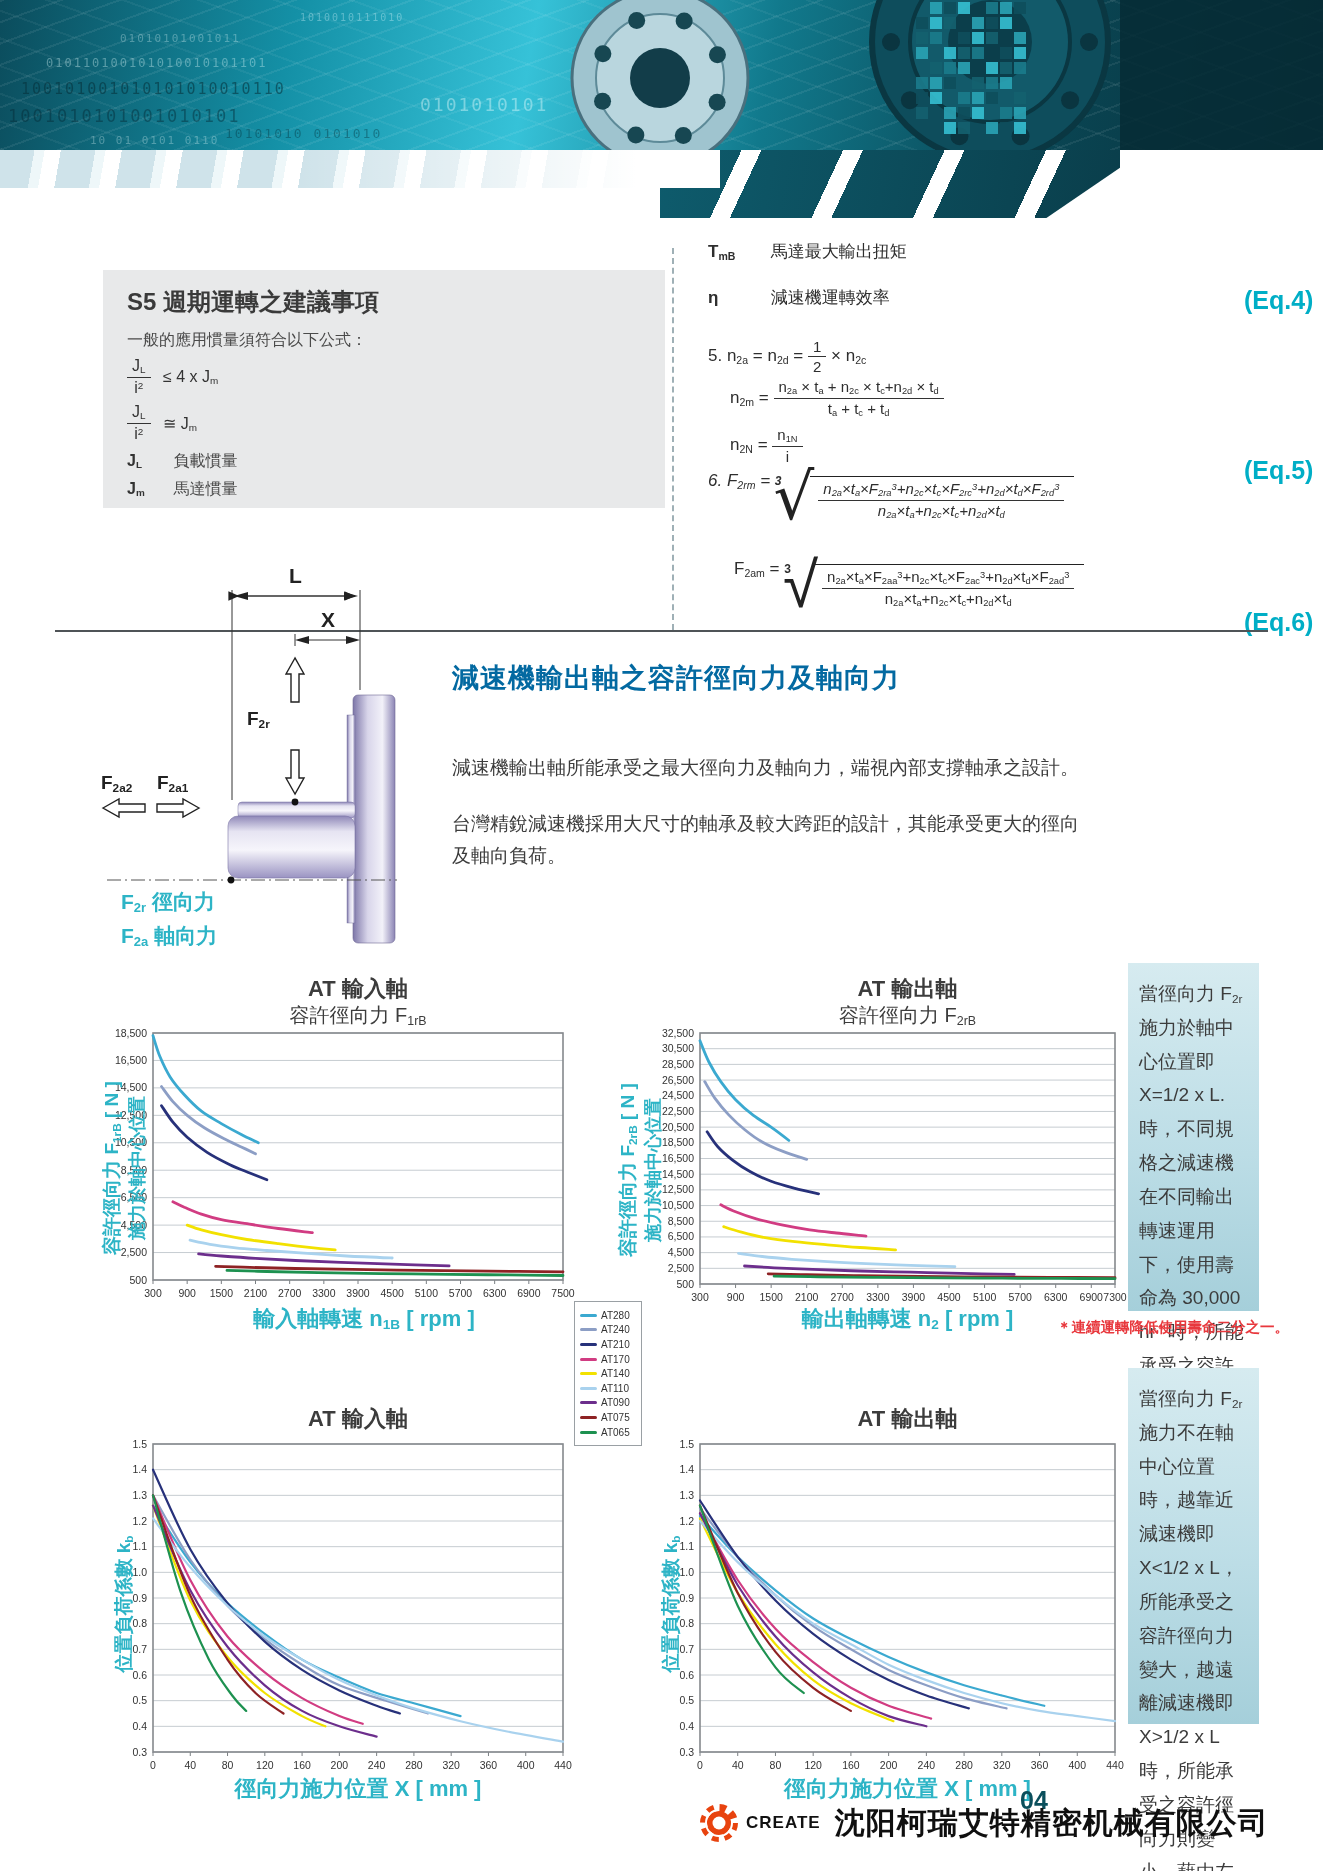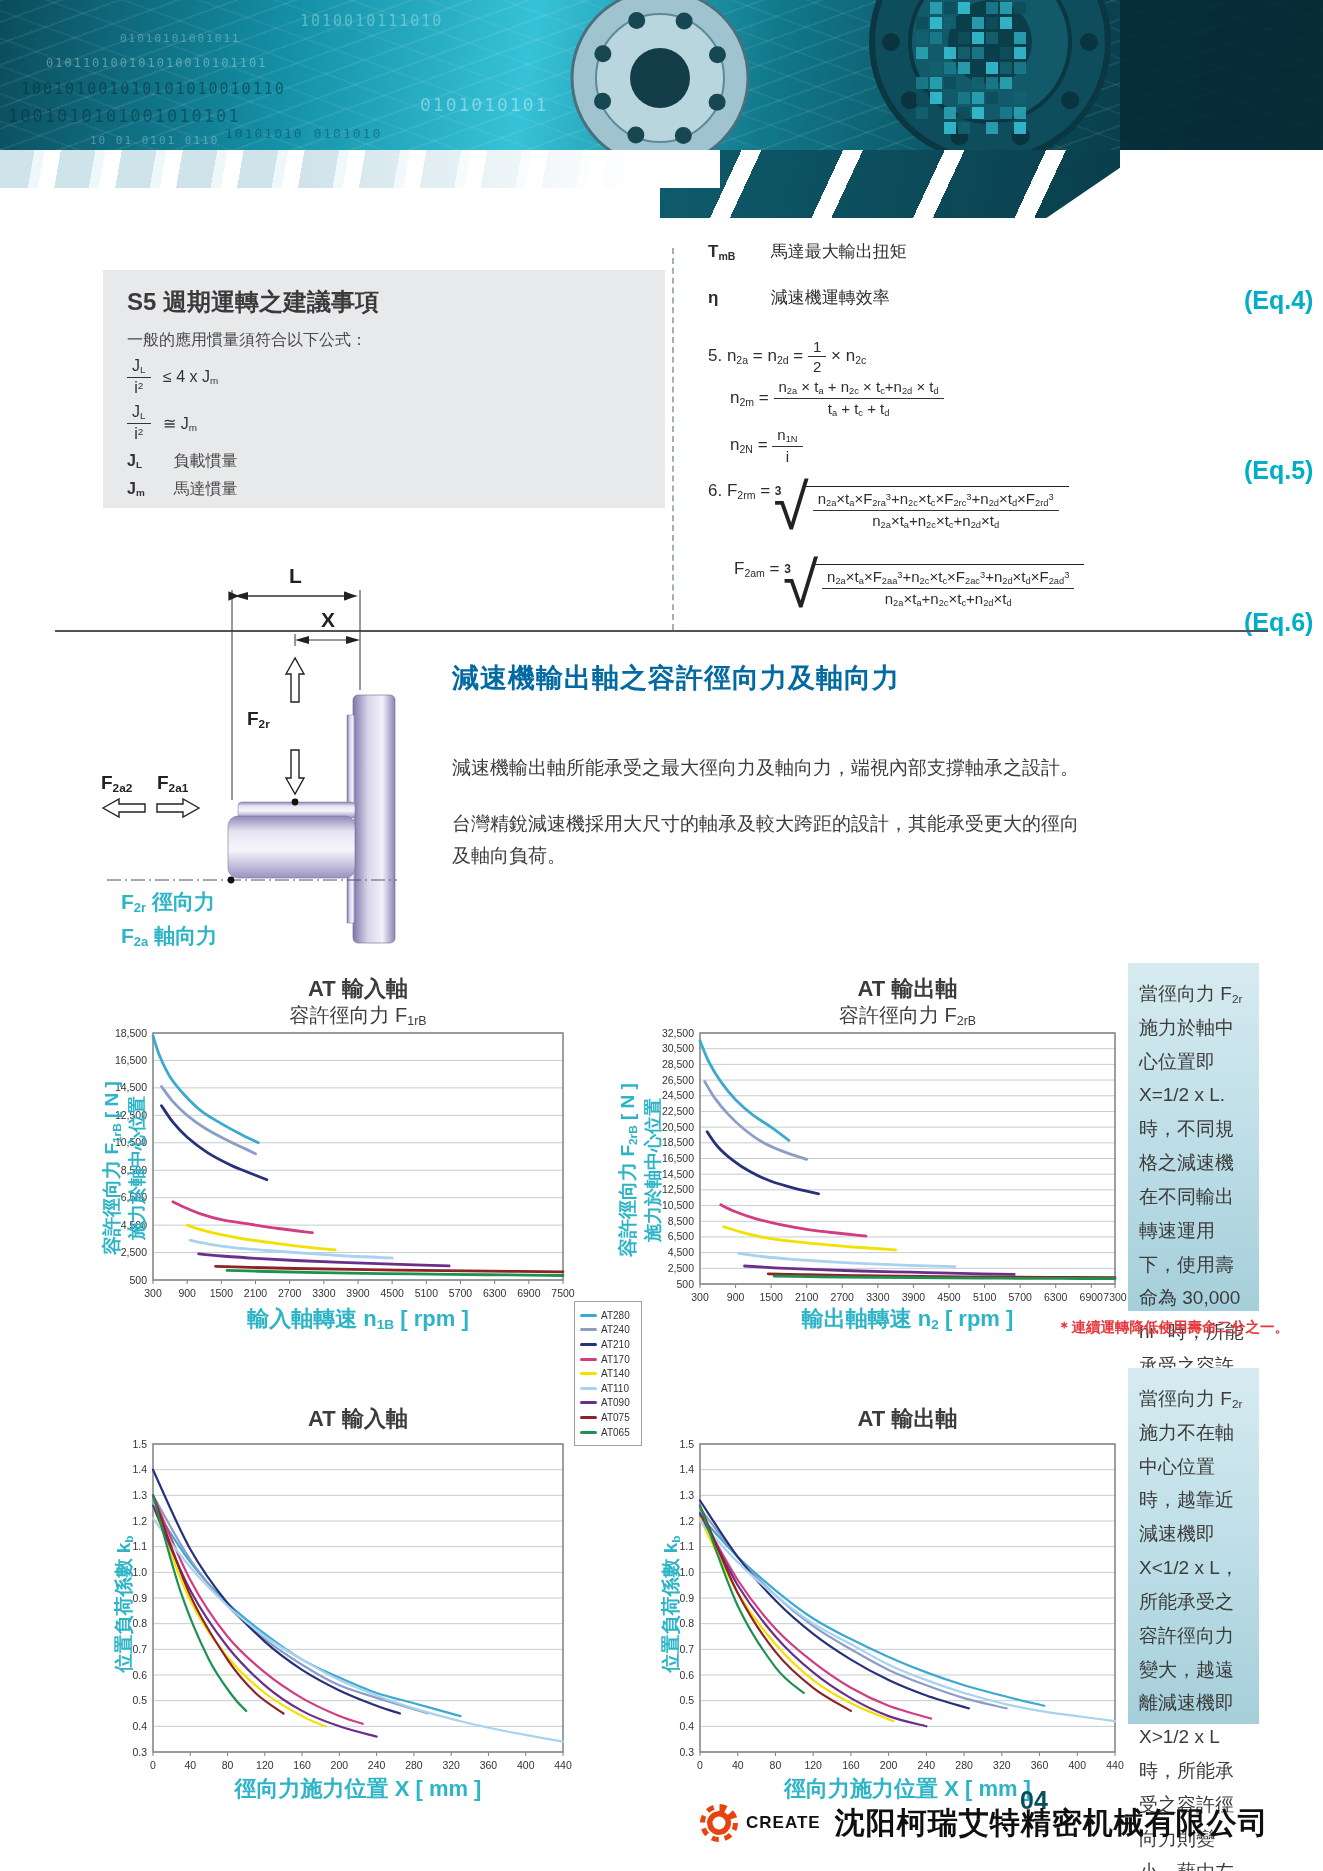--- a/index.html
+++ b/index.html
@@ -101,21 +101,21 @@
 
   <div class="abs banner">
     <div class="abs banner-hatch"></div>
     <div class="abs" id="binary-layer" style="left:0;top:0;width:660px;height:150px;">
         <span class="bin" style="left: 21px; top: 80px; font-size: 15px; color: rgba(5, 45, 55, 0.55);">100101001010101010010110</span>
         <span class="bin" style="left: 46px; top: 56px; font-size: 12px; color: rgba(230, 255, 255, 0.35);">010110100101010010101101</span>
         <span class="bin" style="left: 8px; top: 106px; font-size: 17px; color: rgba(5, 40, 50, 0.45);">1001010101001010101</span>
         <span class="bin" style="left: 120px; top: 32px; font-size: 11px; color: rgba(235, 255, 255, 0.3);">01010101001011</span>
         <span class="bin" style="left: 225px; top: 126px; font-size: 13px; color: rgba(5, 50, 60, 0.4);">10101010 0101010</span>
         <span class="bin" style="left: 420px; top: 94px; font-size: 18px; color: rgba(240, 255, 255, 0.4);">0101010101</span>
-        <span class="bin" style="left: 300px; top: 12px; font-size: 15px; color: rgba(220, 250, 255, 0.35);">1010010111010</span>
+        <span class="bin" style="left: 300px; top: 12px; font-size: 10px; color: rgba(220, 250, 255, 0.35);">1010010111010</span>
         <span class="bin" style="left: 90px; top: 134px; font-size: 11px; color: rgba(235, 255, 255, 0.3);">10 01 0101 0110</span>
       </div>
     <svg class="abs" id="banner-art" style="left:520px;top:0;" width="803" height="150" viewBox="0 0 803 150">
         <rect x="600" y="0" width="203" height="150" fill="#062b35" opacity="0.85"></rect>
         <circle cx="470" cy="42" r="118" fill="#0e4d5c" stroke="#0a3742" stroke-width="6"></circle>
         <circle cx="470" cy="42" r="80" fill="#125a6a" stroke="#0a3742" stroke-width="4"></circle>
         <circle cx="470" cy="42" r="42" fill="#0b3e4b"></circle>
         <circle cx="569" cy="42" r="9" fill="#0a3540"></circle>
         <circle cx="550.0926824431198" cy="100.19073997695483" r="9" fill="#0a3540"></circle>
         <circle cx="500.59268244311977" cy="136.15459511322018" r="9" fill="#0a3540"></circle>
@@ -255,21 +255,21 @@
     </div>
     <div class="eq-row eq-frac-row" style="top:186px;left:36px;">
       <span>n<sub>2N</sub> =</span>
       <span class="frac small-frac">
         <span class="num">n<sub>1N</sub></span>
         <span class="den">i</span>
       </span>
     </div>
     <div class="eq-label" style="left:550px;top:196px;margin-top:20px;">(Eq.5)</div>
 
-    <div class="eq-row" style="top:240px;">
+    <div class="eq-row" style="top:230px;font-style:italic;">
       <span style="vertical-align:middle;">6. F<sub>2rm</sub> = </span>
       <span class="cbrt">
         <span class="idx">3</span>
         <span class="rg">√</span>
         <span class="body">
           <span class="frac small-frac">
             <span class="num">n<sub>2a</sub>×t<sub>a</sub>×F<sub>2ra</sub><sup>3</sup>+n<sub>2c</sub>×t<sub>c</sub>×F<sub>2rc</sub><sup>3</sup>+n<sub>2d</sub>×t<sub>d</sub>×F<sub>2rd</sub><sup>3</sup></span>
             <span class="den">n<sub>2a</sub>×t<sub>a</sub>+n<sub>2c</sub>×t<sub>c</sub>+n<sub>2d</sub>×t<sub>d</sub></span>
           </span>
         </span>
@@ -410,21 +410,21 @@
         <path d="M92.2,263.1C94.5,263.9 100.7,266.3 106.4,267.9C112.1,269.5 118.7,271.1 126.3,272.7C133.9,274.3 142.5,276.0 152.0,277.5C161.4,279.0 173.3,280.4 183.3,281.6C193.2,282.9 202.3,284.0 211.8,285.1C221.2,286.1 235.5,287.4 240.2,287.8" fill="none" stroke="#F2E100" stroke-width="2.8" stroke-linecap="round"></path>
         <path d="M95.0,278.2C98.3,278.9 107.4,281.1 114.9,282.3C122.5,283.6 131.1,284.7 140.6,285.8C150.1,286.8 160.5,287.6 171.9,288.5C183.3,289.4 195.6,290.3 208.9,291.2C222.2,292.2 236.9,293.2 251.6,294.0C266.3,294.8 289.6,295.7 297.2,296.0" fill="none" stroke="#A9D2EE" stroke-width="2.8" stroke-linecap="round"></path>
         <path d="M103.6,291.9C107.4,292.3 116.8,293.3 126.3,294.0C135.8,294.7 148.2,295.6 160.5,296.3C172.8,297.1 186.1,297.8 200.4,298.5C214.6,299.2 229.8,299.8 245.9,300.4C262.1,301.1 279.1,301.6 297.2,302.2C315.2,302.8 344.6,303.6 354.1,303.9" fill="none" stroke="#6C2E8C" stroke-width="2.8" stroke-linecap="round"></path>
         <path d="M120.6,304.3C126.3,304.5 141.5,305.0 154.8,305.4C168.1,305.7 183.3,306.1 200.4,306.5C217.4,306.8 236.4,307.1 257.3,307.4C278.2,307.8 302.9,308.1 325.6,308.4C348.4,308.7 370.2,308.9 394.0,309.1C417.7,309.3 455.7,309.7 468.0,309.8" fill="none" stroke="#8E2224" stroke-width="2.8" stroke-linecap="round"></path>
         <path d="M132.0,308.4C138.7,308.6 156.7,309.1 171.9,309.5C187.1,309.9 204.2,310.2 223.1,310.6C242.1,310.9 263.9,311.3 285.8,311.6C307.6,311.8 333.2,312.1 354.1,312.4C375.0,312.6 392.1,312.7 411.1,312.9C430.0,313.1 458.5,313.4 468.0,313.5" fill="none" stroke="#1D9150" stroke-width="2.8" stroke-linecap="round"></path>
       </svg>
     <div class="c-title" style="left:58px;width:410px;top:12px;">AT 輸入軸</div>
     <div class="c-sub" style="left:58px;width:410px;top:40px;">容許徑向力 F<sub>1rB</sub></div>
     <div class="vlab vlab1" style="left:4px;top:332px;width:252px;">容許徑向力 F<sub>1rB</sub> [ N ]</div>
     <div class="vlab vlab2" style="left:30px;top:332px;width:252px;">施力於軸中心位置</div>
-    <div class="c-xlab" style="left:58px;width:410px;top:342px;">輸入軸轉速 n<sub>1B</sub> [ rpm ]</div>
+    <div class="c-xlab" style="left:64px;width:410px;top:342px;">輸入軸轉速 n<sub>1B</sub> [ rpm ]</div>
   </div>
 
   <div class="chart" style="left:553px;top:962px;width:587px;height:388px;">
     <svg width="587" height="388" viewBox="0 0 587 388">
         <rect x="147" y="71" width="415" height="251" fill="#ffffff"></rect>
         <line x1="147" y1="71" x2="562" y2="71" stroke="#c6ccd1" stroke-width="1"></line>
         <text x="141" y="74.5" text-anchor="end" font-size="10.5" fill="#333" font-family="Liberation Sans,sans-serif">32,500</text>
         <line x1="147" y1="86.6875" x2="562" y2="86.6875" stroke="#c6ccd1" stroke-width="1"></line>
         <text x="141" y="90.1875" text-anchor="end" font-size="10.5" fill="#333" font-family="Liberation Sans,sans-serif">30,500</text>
         <line x1="147" y1="102.375" x2="562" y2="102.375" stroke="#c6ccd1" stroke-width="1"></line>

